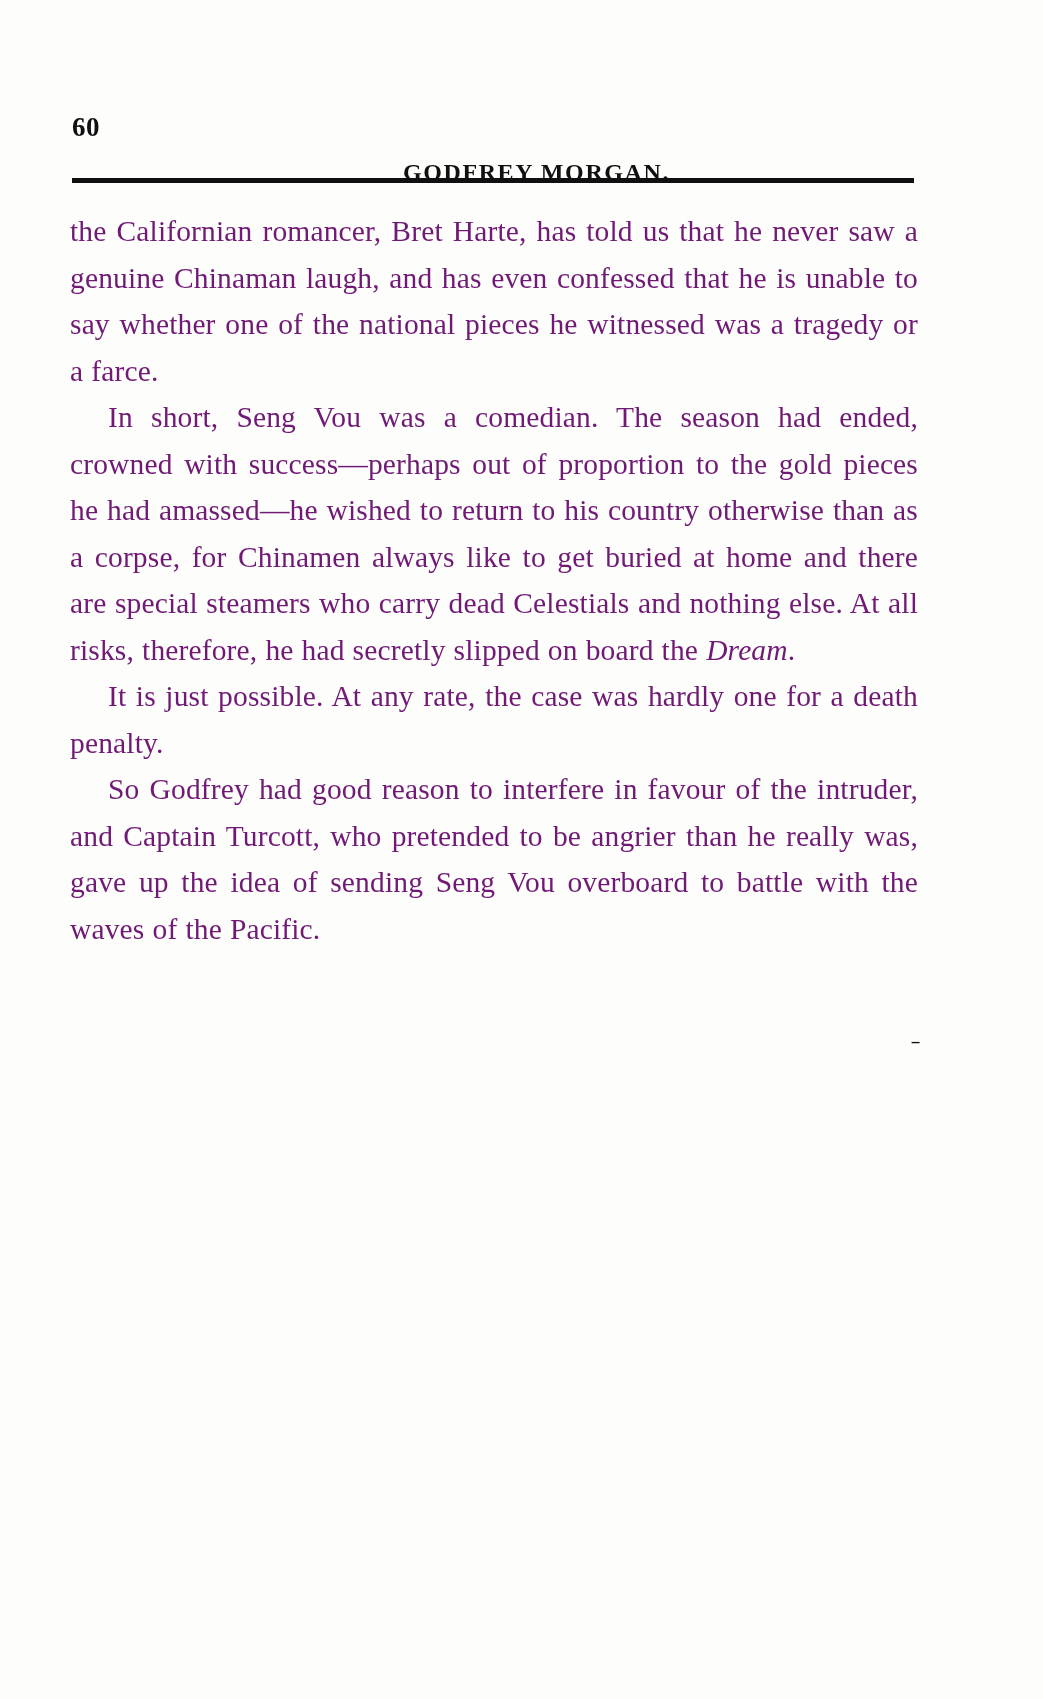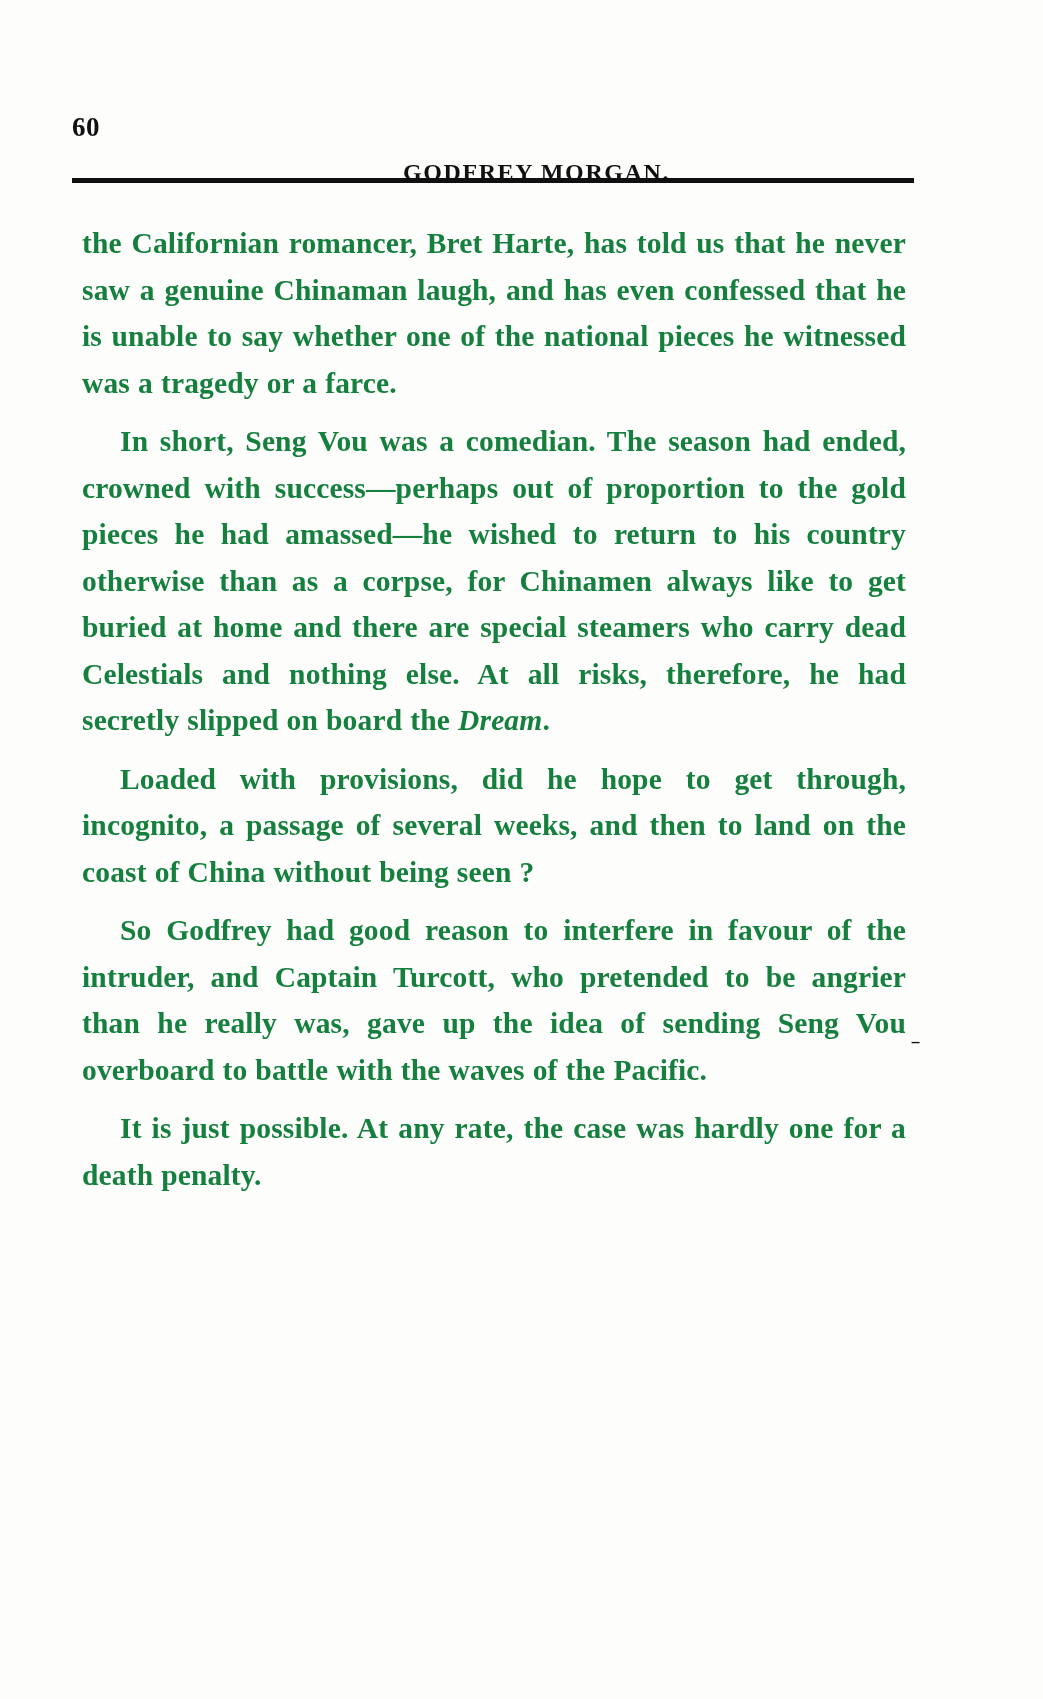--- a/index.html
+++ b/index.html
@@ -61,30 +61,29 @@
     height: 5px;
     background: #101010;
   }
   .body-text {
     position: absolute;
     top: 208px;
     left: 70px;
     width: 848px;
   }
   p.para {
-    margin: 12px;
+    margin: 0;
     font-size: 29.5px;
     line-height: 46.5px;
     text-align: justify;
     text-justify: inter-word;
     font-family: "Liberation Serif", serif;
-    color: #15803d;
+    color: #701a75;
     letter-spacing: 0.15px;
     word-spacing: 0.5px;
-    font-weight: bold;
   }
   p.para.indent {
     text-indent: 38px;
   }
   p.para em {
     font-style: italic;
   }
   .hang-mark {
     position: absolute;
     right: -2px;
@@ -104,23 +103,22 @@
   </div>
 
   <div class="rule"></div>
 
   <div class="body-text">
 
     <p class="para">the Californian romancer, Bret Harte, has told us that he never saw a genuine Chinaman laugh, and has even confessed that he is unable to say whether one of the national pieces he witnessed was a tragedy or a farce.</p>
 
     <p class="para indent"><span>In short, Seng Vou was a comedian.  The season had ended, crowned with success—perhaps out of proportion to the gold pieces he had amassed—he wished to return to his country otherwise than as a corpse, for Chinamen always like to get buried at home and there are special steamers who carry dead Celestials and nothing else.  At all risks, therefore, he had secretly slipped on board the </span><em>Dream</em><span>.</span></p>
 
-    <p class="para indent">Loaded with provisions, did he hope to get through, incognito, a passage of several weeks, and then to land on the coast of China without being seen ?</p>
+
+    <p class="para indent">It is just possible.   At any rate, the case was hardly one for a death penalty.</p>
 
     <p class="para indent">So Godfrey had good reason to interfere in favour of the intruder, and Captain Turcott, who pretended to be angrier than he really was, gave up the idea of sending Seng Vou overboard to battle with the waves of the Pacific.</p>
-
-    <p class="para indent">It is just possible.   At any rate, the case was hardly one for a death penalty.</p>
 
 
     <span class="hang-mark">ˉ</span>
   </div>
 
 </div>
 
 </body></html>

